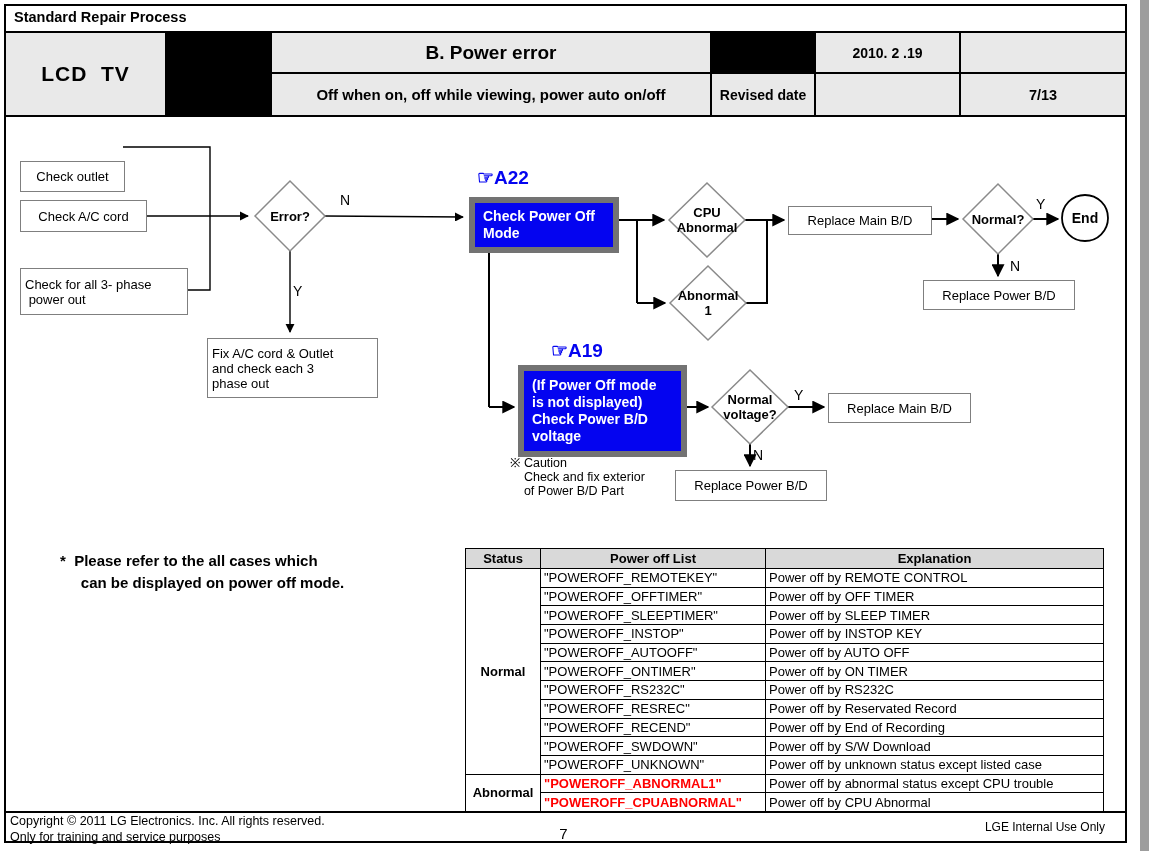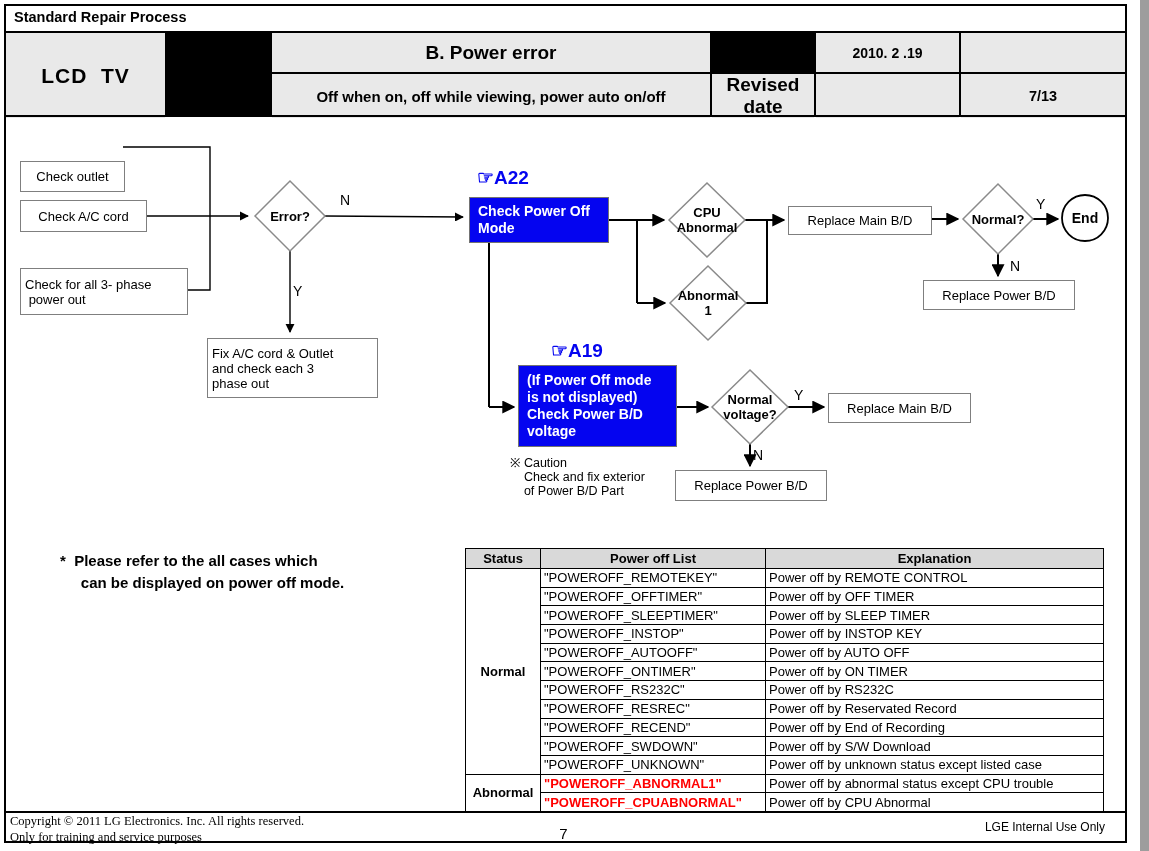--- a/index.html
+++ b/index.html
@@ -20,49 +20,49 @@
        grid-template-rows:39px 1fr;gap:2px;background:#000;}
   .hdr>div{background:#e9e9e9;display:flex;align-items:center;justify-content:center;
        text-align:center;font-weight:bold;white-space:pre-wrap;}
   .c-model{grid-column:1;grid-row:1/3;font-size:21px;letter-spacing:1px;}
   .c-symptom{grid-column:2;grid-row:1/3;font-size:14.5px;line-height:17px;}
   .c-title1{grid-column:3;grid-row:1;font-size:19px;}
   .c-est-l{grid-column:4;grid-row:1;font-size:14.5px;line-height:17px;}
   .c-est-v{grid-column:5;grid-row:1;font-size:14px;}
   .c-blank1{grid-column:6;grid-row:1;}
   .c-title2{grid-column:3;grid-row:2;font-size:15px;}
-  .c-rev-l{grid-column:4;grid-row:2;font-size:19px;}
+  .c-rev-l{grid-column:4;grid-row:2;font-size:14px;}
   .c-rev-v{grid-column:5;grid-row:2;}
   .c-page{grid-column:6;grid-row:2;font-size:14.5px;}
   
   svg.flow{left:0;top:0;width:1149px;height:851px;}
   
   .fbox{background:#fff;border:1px solid #7f7f7f;font-size:13px;display:flex;
         align-items:center;justify-content:center;text-align:center;}
   .fbox.left{justify-content:flex-start;text-align:left;padding-left:4px;}
-  .bluebox{background:#0404f0;border:1px solid #737373;color:#fff;font-weight:bold;
+  .bluebox{background:#0404f0;border:6px solid #737373;color:#fff;font-weight:bold;
         font-size:14px;line-height:17px;display:flex;align-items:center;
         padding-left:8px;white-space:pre-wrap;}
   .dtext{display:flex;align-items:center;justify-content:center;text-align:center;
         font-weight:bold;font-size:13px;line-height:15px;white-space:pre-line;
         pointer-events:none;}
   .branch{font-size:14px;}
   .ref{color:#0404f0;font-weight:bold;font-size:19px;}
   .caution{font-size:12.5px;line-height:14px;white-space:pre-wrap;}
   .note{font-weight:bold;font-size:15px;line-height:22px;white-space:pre-wrap;}
   
   table.ptable{position:absolute;left:465px;top:548px;width:639px;height:264px;
         border-collapse:collapse;table-layout:fixed;font-size:13px;}
   .ptable th,.ptable td{border:1px solid #000;padding:0 3px;overflow:hidden;
         white-space:nowrap;}
   .ptable th{background:#d9d9d9;font-weight:bold;text-align:center;height:19px;}
   .ptable td.status{font-weight:bold;text-align:center;}
   .ptable td.alert{color:#f00;font-weight:bold;}
   
-  .copyright{left:10px;top:813px;font-size:12.5px;line-height:16px;white-space:pre-wrap;font-family:Liberation Serif, serif;}
+  .copyright{left:10px;top:813px;font-size:12.5px;line-height:16px;white-space:pre-wrap;}
   .page-num{left:0;top:825px;width:1127px;text-align:center;font-size:15px;}
   .internal{top:820px;right:44px;font-size:12px;}
 </style>
 </head>
 <body>
 
 <div class="abs side-bar"></div>
 <div class="abs page-border"></div>
 
 <div class="abs title-text">Standard Repair Process</div>

